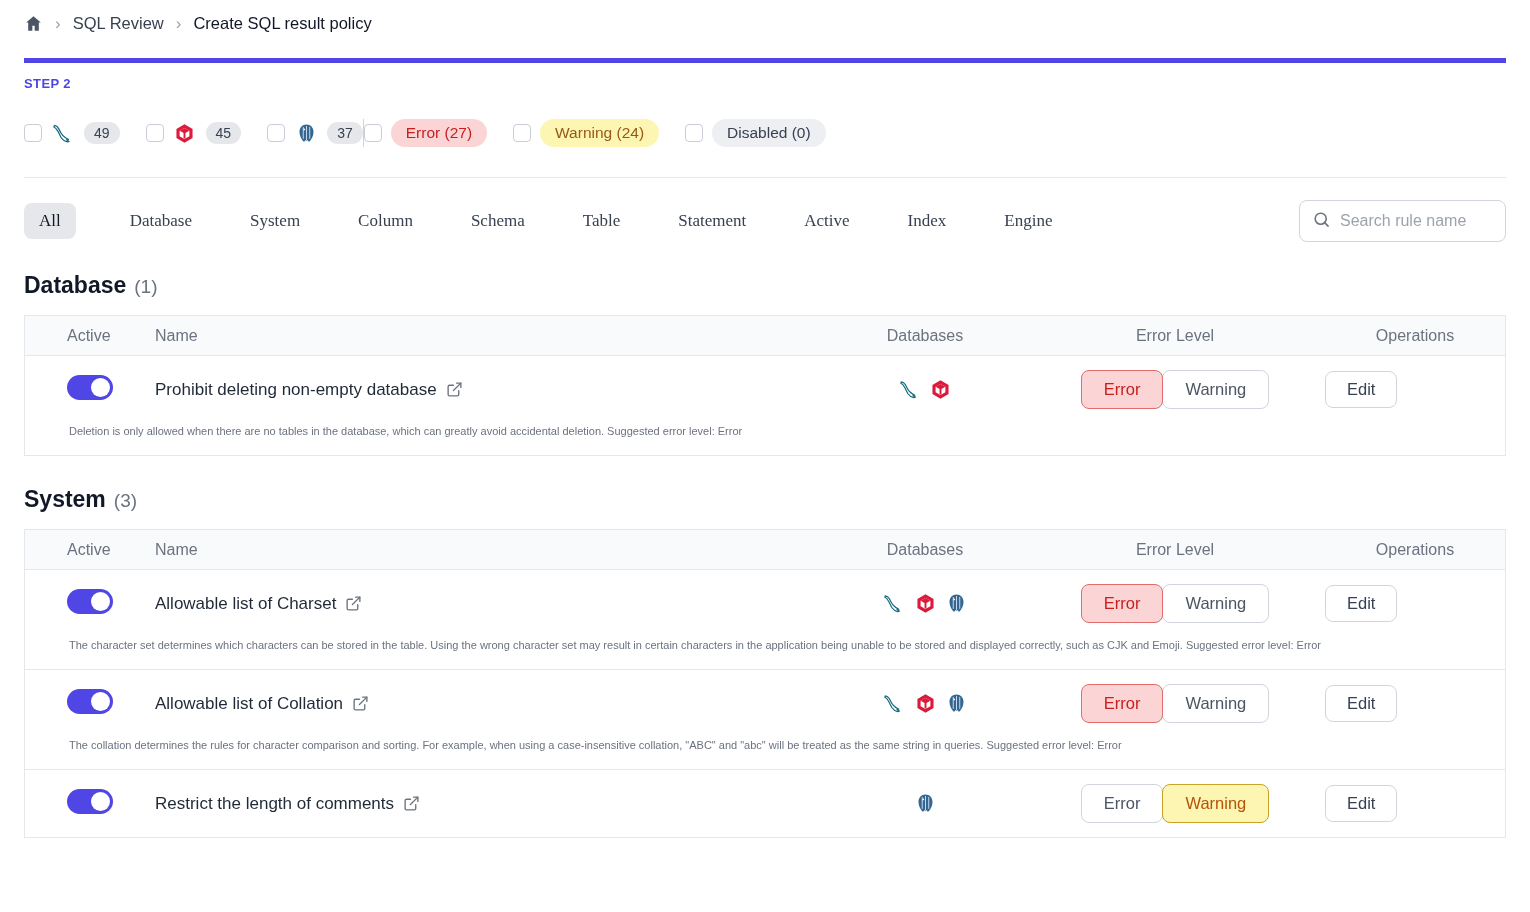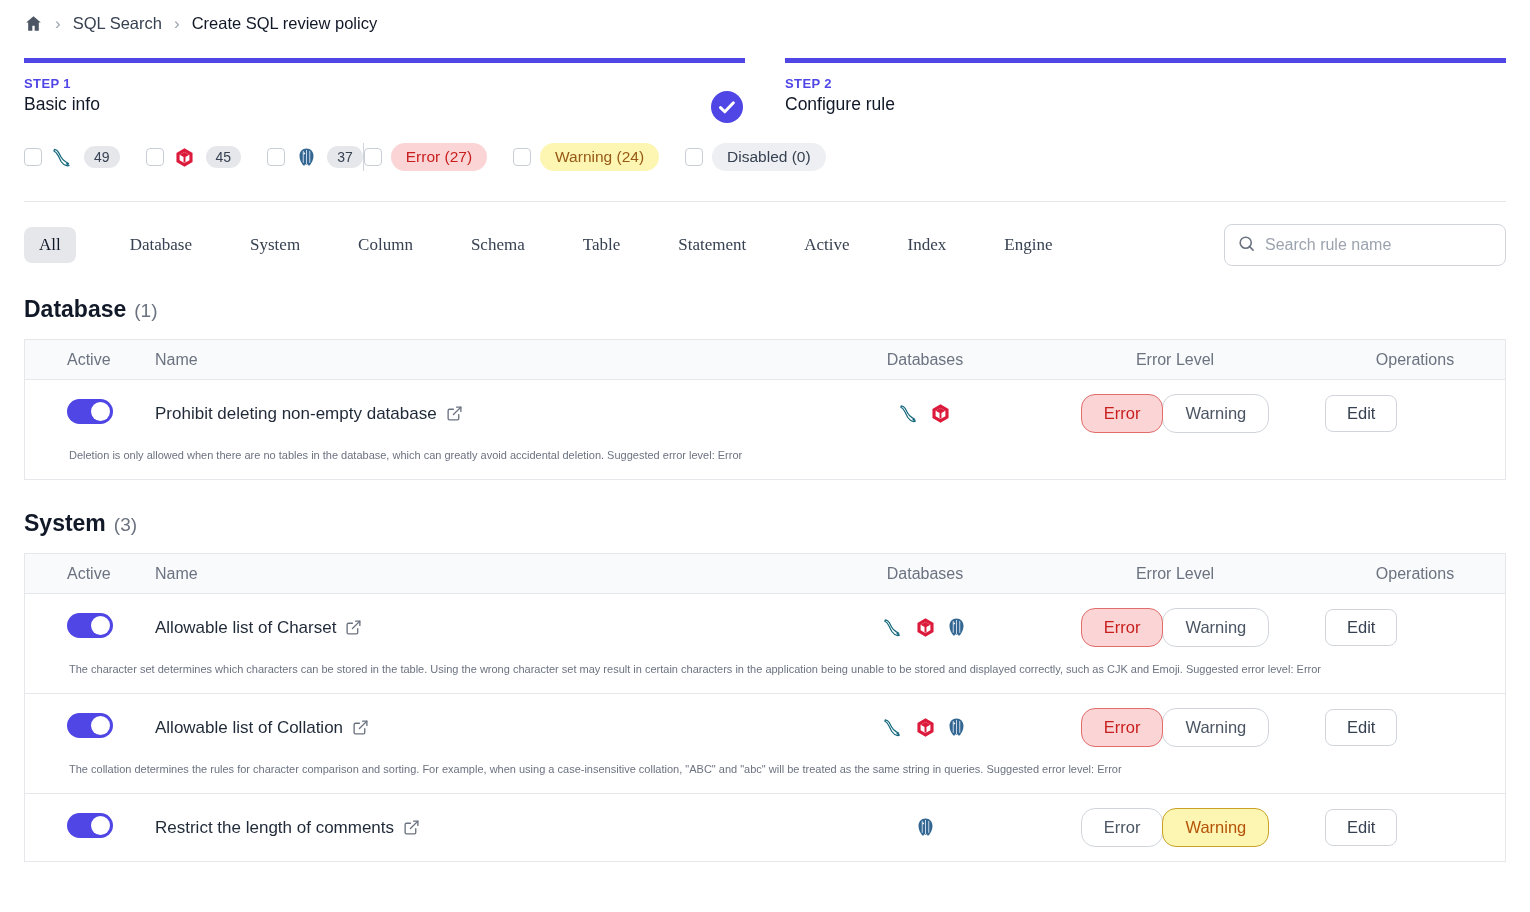--- a/index.html
+++ b/index.html
@@ -33,80 +33,69 @@
   .pill{font-size:15.5px;padding:5px 15px;border-radius:999px}
   .pill.error{background:var(--error-bg);color:var(--error-text)}
   .pill.warning{background:var(--warning-bg);color:var(--warning-text)}
   .pill.disabled{background:var(--disabled-bg);color:#374151}
   .vdiv{width:1px;height:28px;background:#d1d5db}
   
   .tabsrow{display:flex;align-items:center;justify-content:space-between;margin-top:22px}
   .tabs{display:flex;align-items:center;gap:50px}
   .tab{background:none;border:none;font-family:Liberation Serif, serif;font-size:17px;color:#374151;cursor:pointer;padding:8px 4px}
   .tab.active{background:#e5e7eb;color:#111827;border-radius:8px;padding:8px 15px}
-  .search{display:flex;align-items:center;gap:9px;width:282px;height:42px;border:1px solid #d1d5db;border-radius:8px;padding:0 12px;background:#fff}
+  .search{display:flex;align-items:center;gap:9px;width:207px;height:42px;border:1px solid #d1d5db;border-radius:8px;padding:0 12px;background:#fff}
   .search input{border:none;outline:none;font-family:inherit;font-size:16px;color:#374151;width:100%}
   .search input::placeholder{color:#9ca3af}
   
   .section h2{margin-top:30px;font-size:23px;color:#111827;display:flex;align-items:baseline;gap:8px}
   .sec-count{font-size:19px;color:var(--text-gray);font-weight:400}
   .rtable{margin-top:16px;border:1px solid var(--border)}
   .thead,.rule-row{display:grid;grid-template-columns:130px minmax(0,1fr) 200px 300px 180px;align-items:center}
   .thead{background:var(--header-bg);border-bottom:1px solid var(--border);height:40px;color:var(--text-gray);font-size:16px}
   .hcell.c1{padding-left:42px}
   .hcell.c3,.hcell.c4,.hcell.c5{text-align:center}
   .rulegroup + .rulegroup{border-top:1px solid var(--border)}
   .rule-row{padding:14px 0;min-height:58px}
   .c-active{padding-left:42px}
   .toggle{width:46px;height:25px;border-radius:999px;background:var(--accent);position:relative;display:inline-block;cursor:pointer}
   .toggle::after{content:"";position:absolute;right:3px;top:3px;width:19px;height:19px;border-radius:50%;background:#fff}
   .c-name{display:flex;align-items:center;gap:9px;font-size:17px;color:#1f2937}
   .ext-ic{display:inline-flex;color:#6b7280}
   .c-db{display:flex;align-items:center;justify-content:center;gap:9px}
   .c-db .eicon{width:22px;height:22px}
   .c-level{display:flex;justify-content:center}
-  .seg{font-family:inherit;font-size:16.5px;padding:9px 22px;background:#fff;border:1px solid #d1d5db;color:#4b5563;cursor:pointer;border-radius:14px}
+  .seg{font-family:inherit;font-size:16.5px;padding:9px 22px;background:#fff;border:1px solid #d1d5db;color:#4b5563;cursor:pointer;border-radius:8px}
   .seg + .seg{margin-left:-1px}
   .seg.sel-error{background:var(--error-bg);border-color:var(--error-border);color:var(--error-text);position:relative;z-index:1}
   .seg.sel-warning{background:var(--warning-bg);border-color:var(--warning-border);color:var(--warning-sel-text);position:relative;z-index:1}
   .c-ops{display:flex;justify-content:flex-start}
   .edit-btn{font-family:inherit;font-size:16.5px;color:#374151;background:#fff;border:1px solid #d1d5db;border-radius:8px;padding:8px 21px;cursor:pointer}
   .rule-desc{padding:0 20px 16px 44px;color:var(--text-gray);font-size:11px;line-height:1.47}
 </style>
 </head>
 <body>
 
 <div class="page">
 
   <div class="breadcrumb">
     <span class="home-ic">
       <svg width="19" height="19" viewBox="0 0 24 24" fill="#4b5563">
           <path d="M12 2.8 2.8 10.8h2.5V21h5.2v-6.2h3v6.2h5.2V10.8h2.5z"></path>
         </svg>
     </span>
     <span class="bc-sep">›</span>
-    <span class="crumb">SQL Search</span>
+    <span class="crumb">SQL Review</span>
     <span class="bc-sep">›</span>
-    <span class="crumb last">Create SQL review policy</span>
+    <span class="crumb last">Create SQL result policy</span>
   </div>
 
   <div class="steps" id="steps">
       <div class="step">
-    <div class="step-label">STEP 1</div>
-    <div class="step-title">Basic info</div>
-    <span class="step-check">
-      <svg viewBox="0 0 32 32" width="32" height="32">
-            <circle cx="16" cy="16" r="16" fill="#4f46e5"></circle>
-            <path d="M9.5 16.6l4.3 4.2 8.6-9" stroke="#fff" stroke-width="3" fill="none" stroke-linecap="round" stroke-linejoin="round"></path>
-          </svg>
-    </span>
-  </div>
-      <div class="step">
     <div class="step-label">STEP 2</div>
-    <div class="step-title">Configure rule</div>
 
   </div>
     </div>
 
   <div class="filterbar">
     <div class="fgroup" id="engine-filters">
         <label class="efilter">
     <span class="checkbox"></span>
     <span class="eicon">
             <svg width="23" height="23" viewBox="0 0 24 24" fill="none" stroke="#13677c" stroke-width="1.3" stroke-linejoin="round">

